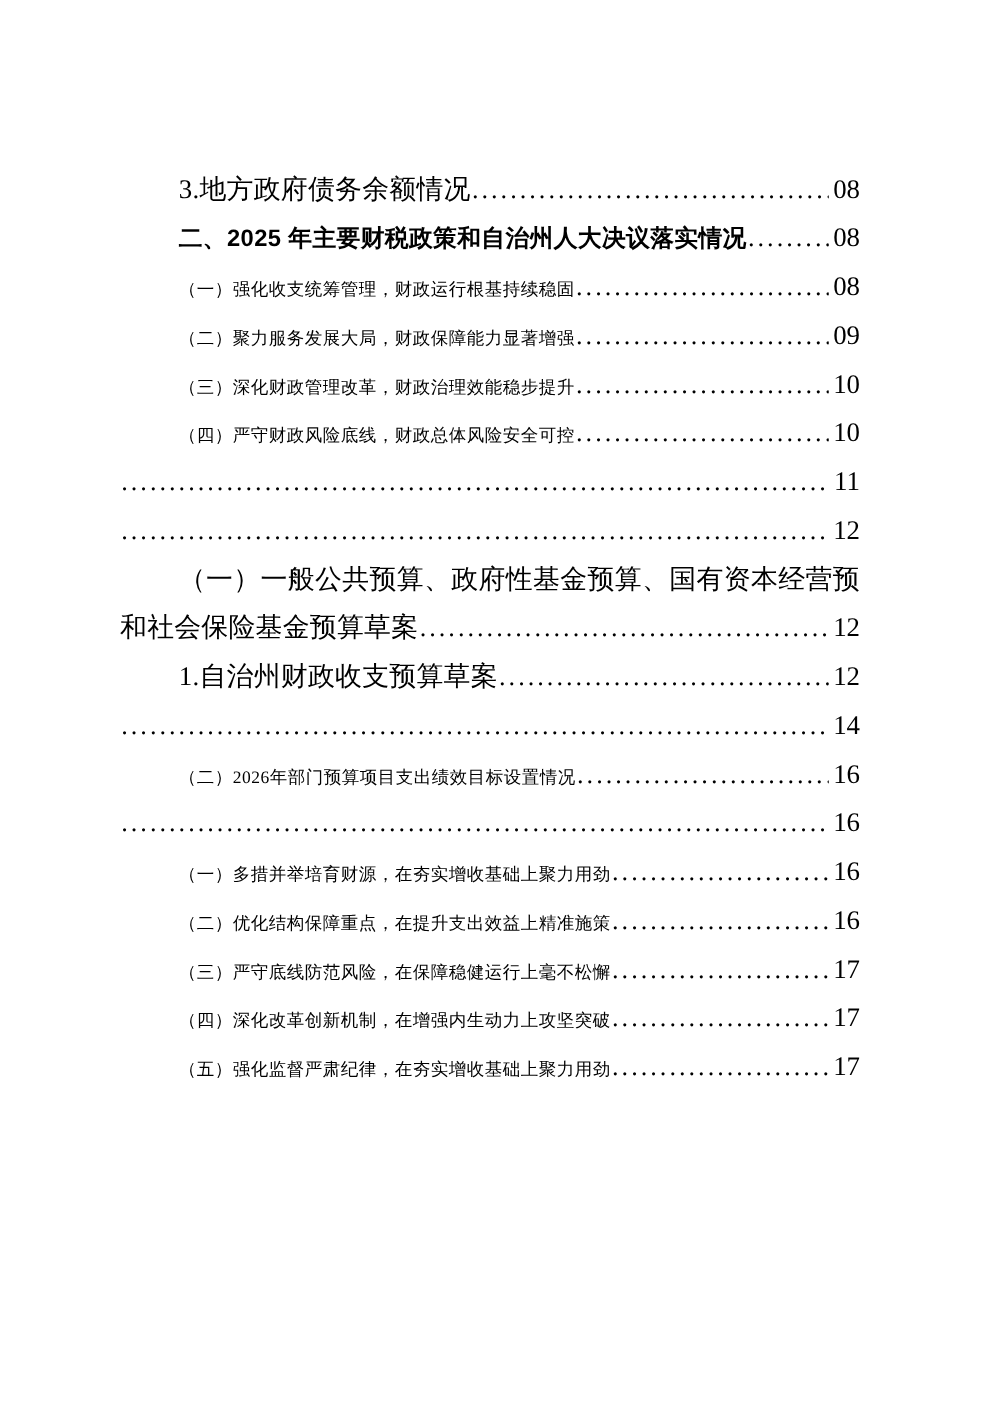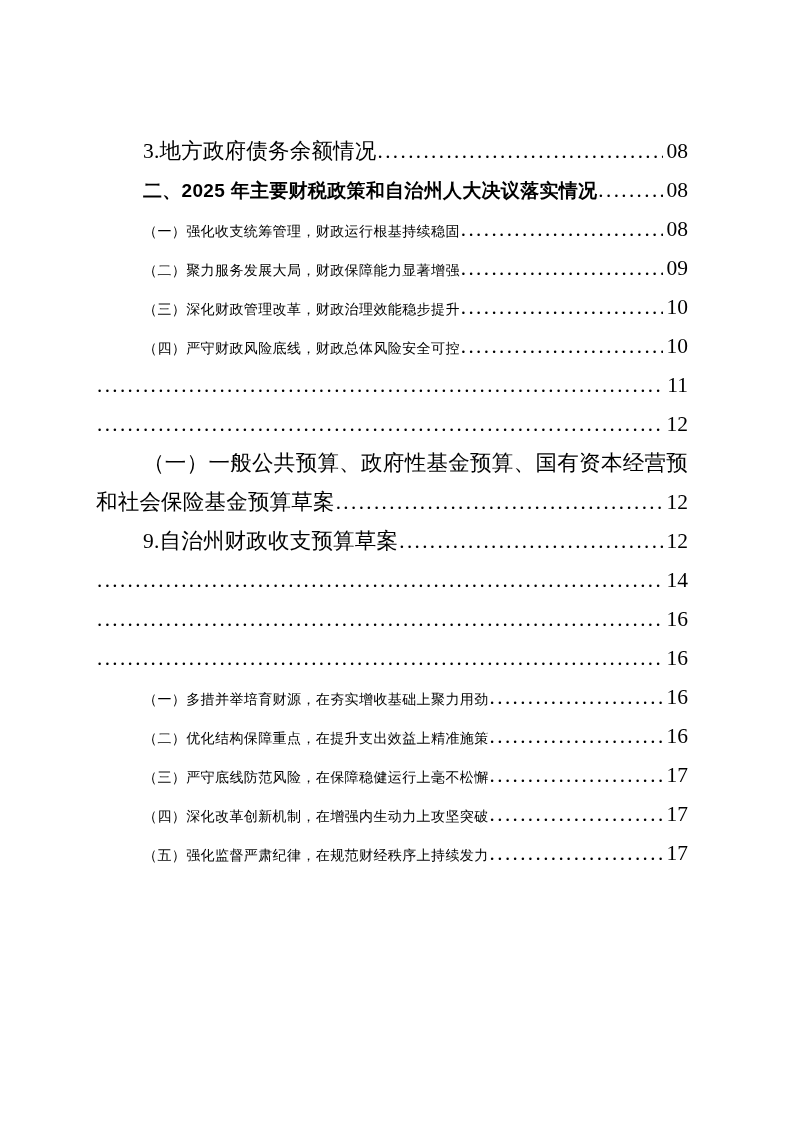--- a/index.html
+++ b/index.html
@@ -136,29 +136,30 @@
         <span class="leader"></span>
         <span class="page-num">12</span>
       </div>
       <div class="toc-row wrap-first"><span class="label">（一）一般公共预算、政府性基金预算、国有资本经营预算</span></div>
       <div class="toc-row continuation">
         <span class="label">和社会保险基金预算草案</span>
         <span class="leader"></span>
         <span class="page-num">12</span>
       </div>
       <div class="toc-row sub indent">
-        <span class="label">9.自治州财政收支预算草案</span>
+        <span class="label">1.自治州财政收支预算草案</span>
         <span class="leader"></span>
         <span class="page-num">12</span>
       </div>
       <div class="toc-row sub indent">
         <span class="leader"></span>
         <span class="page-num">14</span>
       </div>
       <div class="toc-row item indent">
+        <span class="label">（二）2026年部门预算项目支出绩效目标设置情况</span>
         <span class="leader"></span>
         <span class="page-num">16</span>
       </div>
       <div class="toc-row heading indent">
         <span class="leader"></span>
         <span class="page-num">16</span>
       </div>
       <div class="toc-row item indent">
         <span class="label">（一）多措并举培育财源，在夯实增收基础上聚力用劲</span>
         <span class="leader"></span>
@@ -173,18 +174,18 @@
         <span class="label">（三）严守底线防范风险，在保障稳健运行上毫不松懈</span>
         <span class="leader"></span>
         <span class="page-num">17</span>
       </div>
       <div class="toc-row item indent">
         <span class="label">（四）深化改革创新机制，在增强内生动力上攻坚突破</span>
         <span class="leader"></span>
         <span class="page-num">17</span>
       </div>
       <div class="toc-row item indent">
-        <span class="label">（五）强化监督严肃纪律，在规范财经秩序上持续发力</span>
+        <span class="label">（五）强化监督严肃纪律，在夯实增收基础上聚力用劲</span>
         <span class="leader"></span>
         <span class="page-num">17</span>
       </div>
     </div>
 </div>
 
 </body></html>

